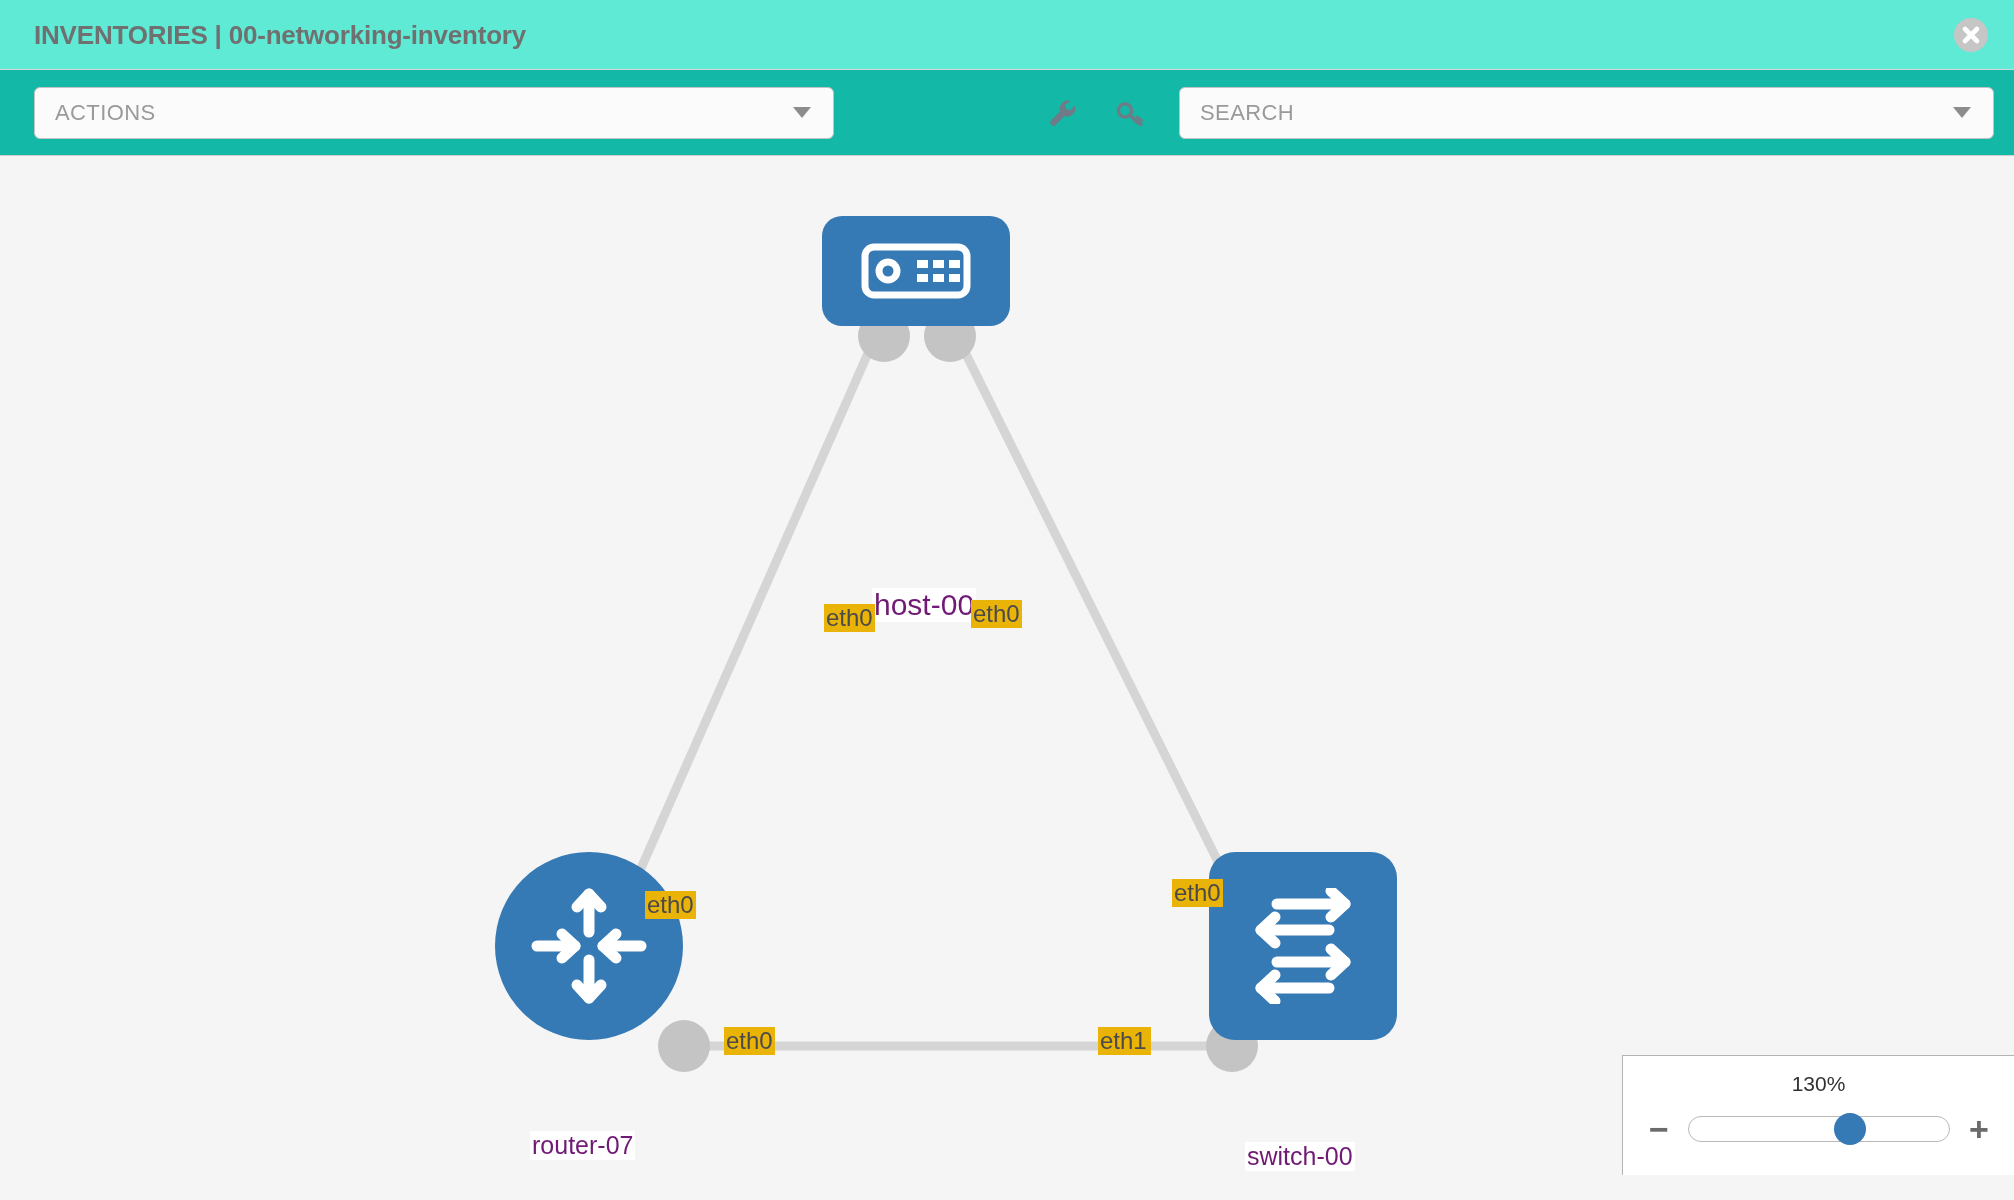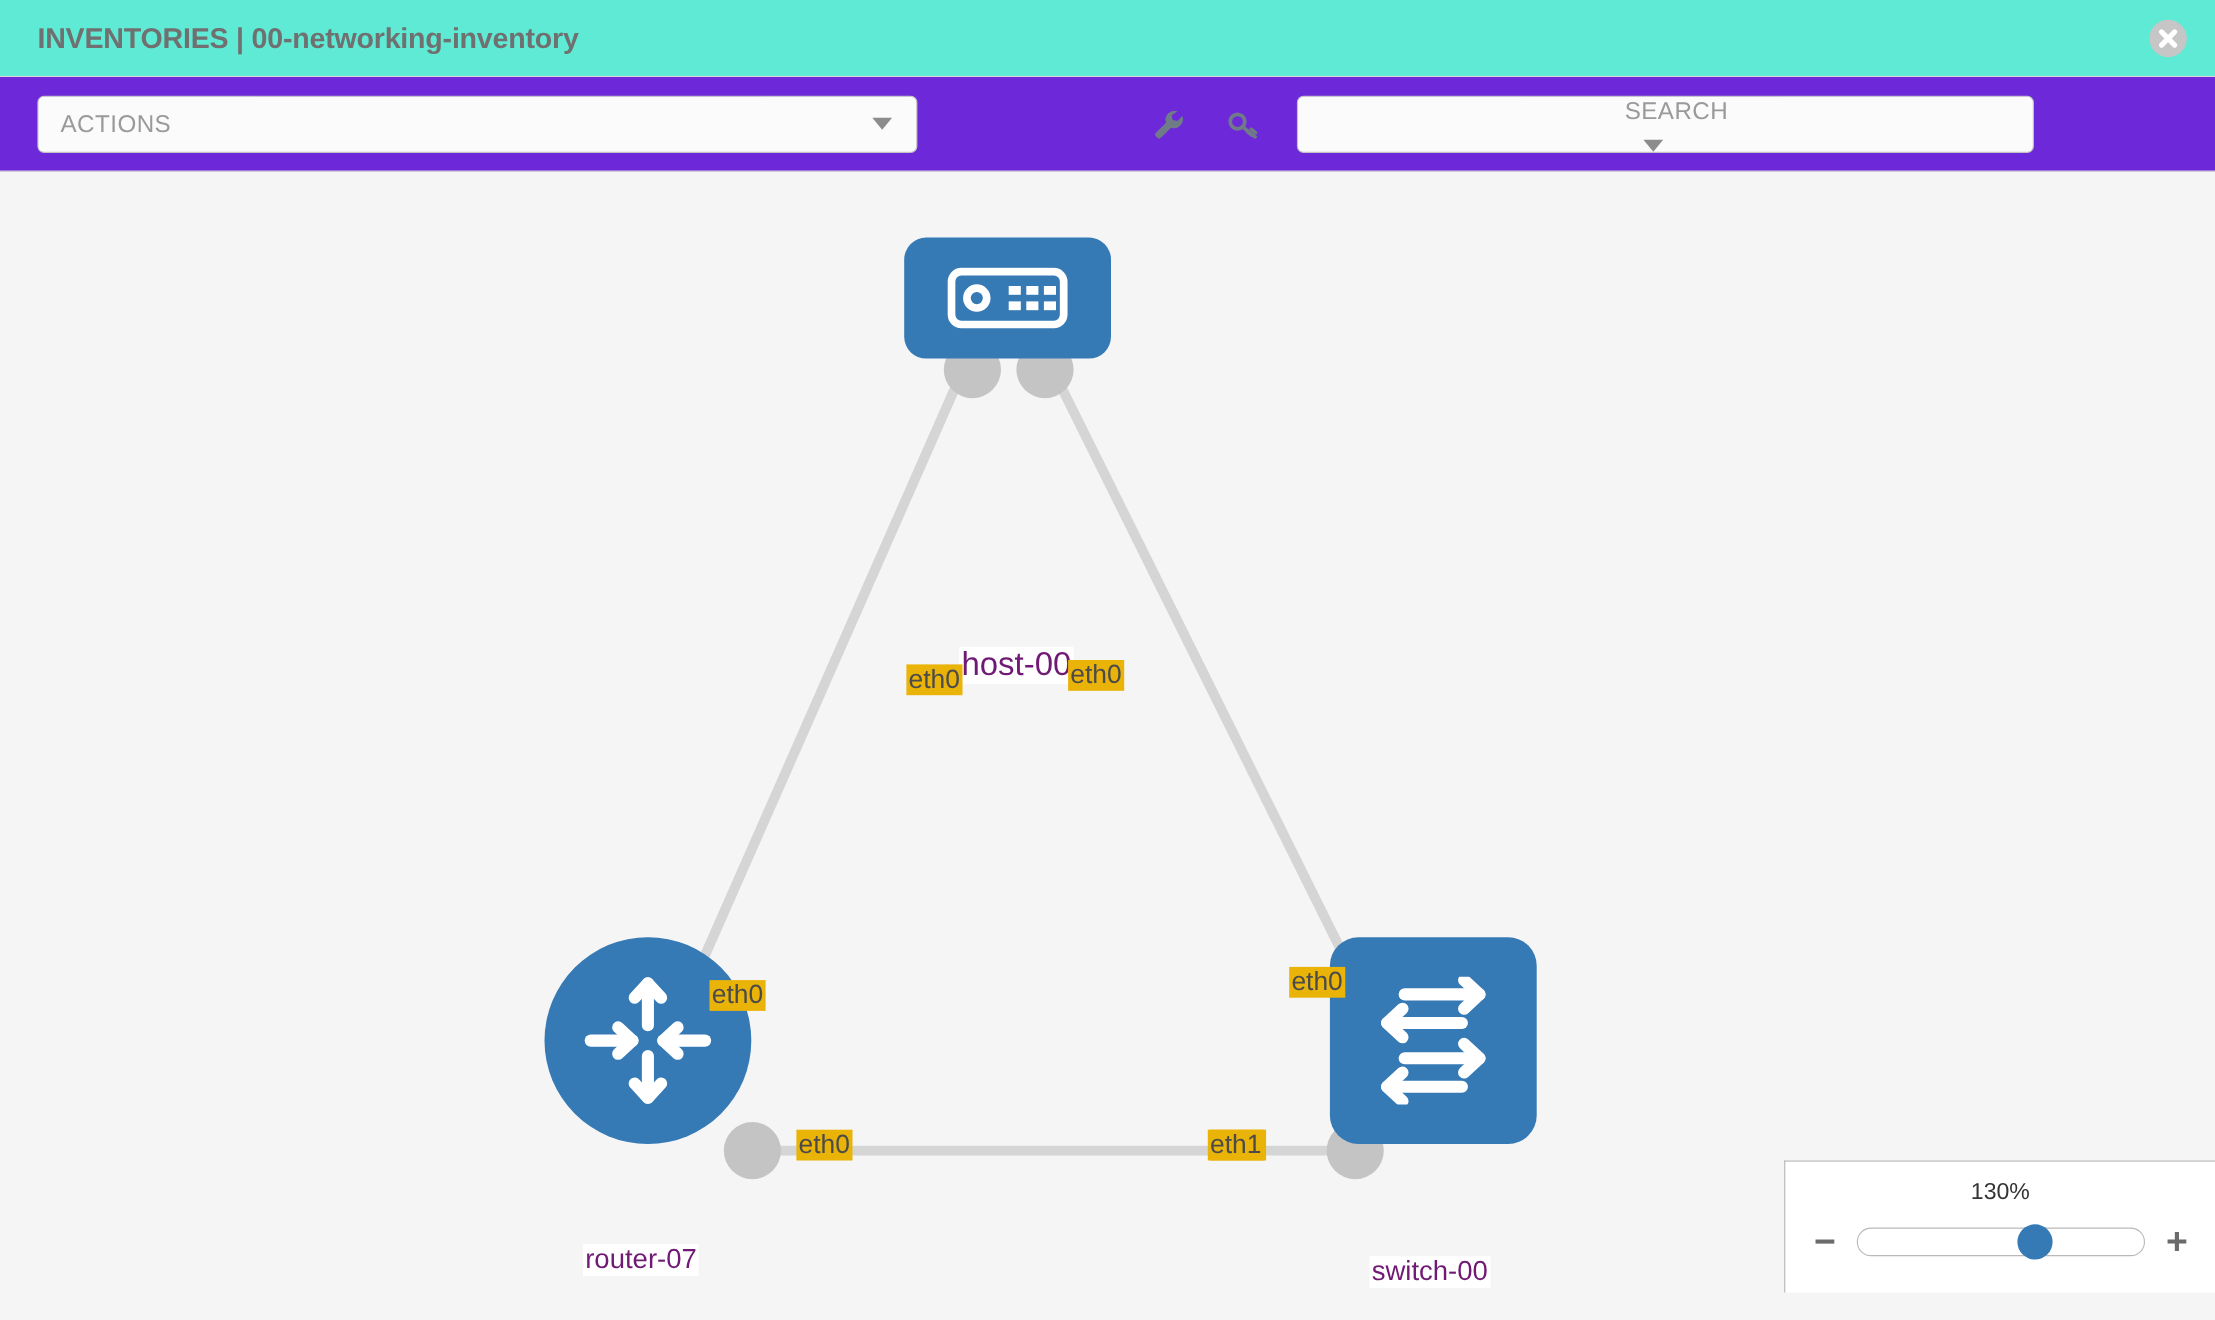--- a/index.html
+++ b/index.html
@@ -38,37 +38,37 @@
     background: #c6c6c6;
     cursor: pointer;
   }
   #close-button svg { display: block; width: 34px; height: 34px; }
 
   
   #toolbar {
     position: absolute;
     left: 0; top: 70px;
     width: 2014px; height: 86px;
-    background: #6d28d9;
+    background: #14b8a6;
     border-bottom: 1px solid #d0d0d0;
   }
   .field {
     position: absolute;
     top: 50%;
     transform: translateY(-50%);
     height: 52px;
     background: #fbfbfb;
     border: 1px solid #c3c3c3;
     border-radius: 6px;
     display: flex;
     align-items: center;
     cursor: pointer;
   }
   #actions-select { left: 34px; width: 800px; }
-  #search-field { left: 1179px; width: 670px; cursor: text; flex-direction: column; }
+  #search-field { left: 1179px; width: 815px; cursor: text; }
   .field-label {
     font-size: 22px;
     color: #9a9a9a;
     padding-left: 20px;
     letter-spacing: 0.4px;
     user-select: none;
     flex: 1;
   }
   .caret {
     width: 0; height: 0;

